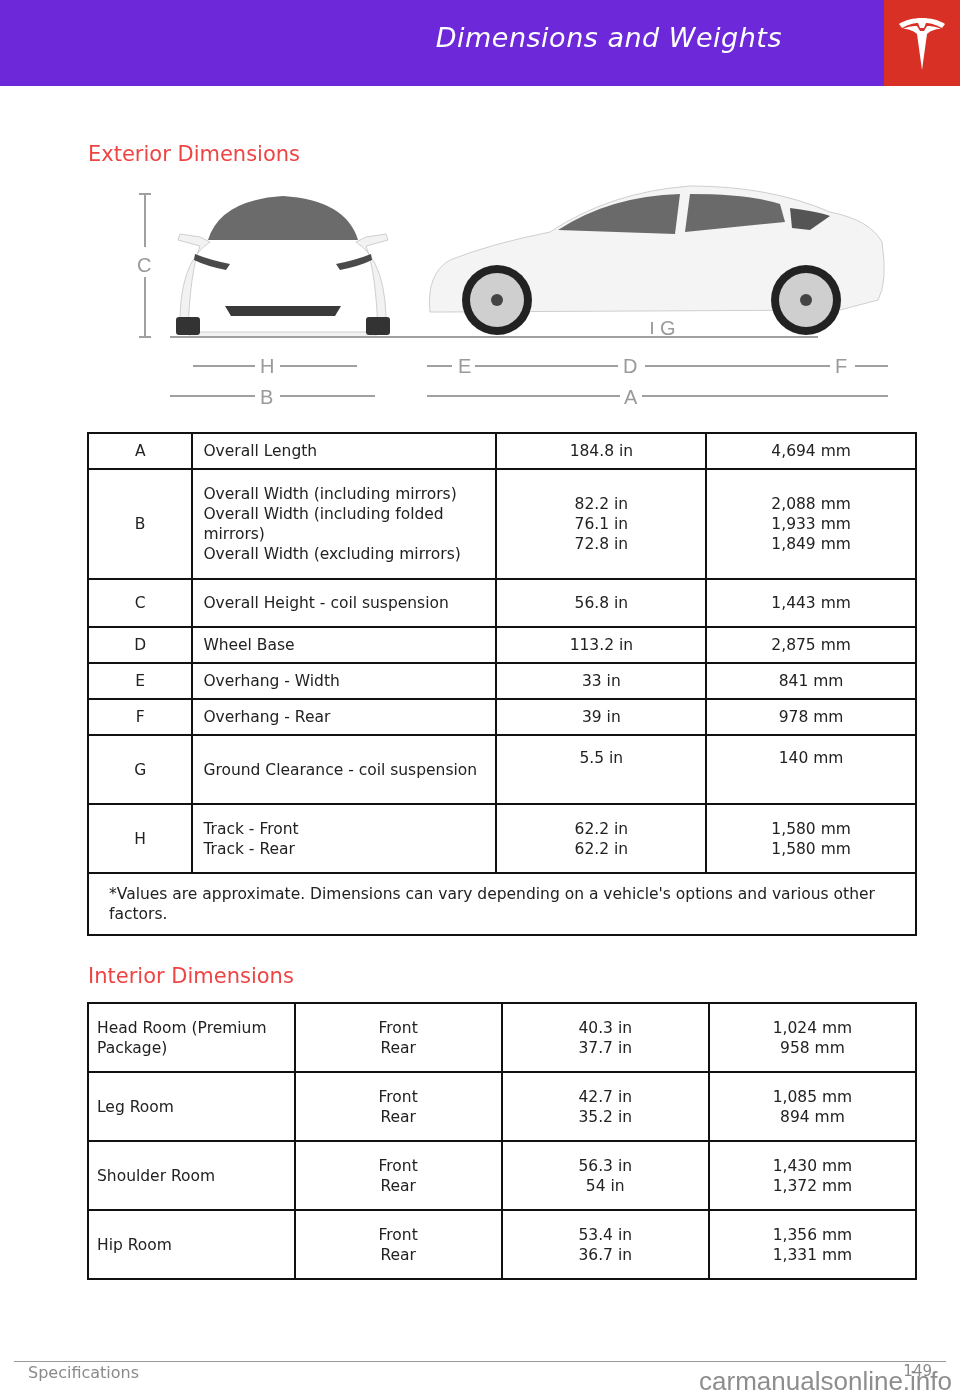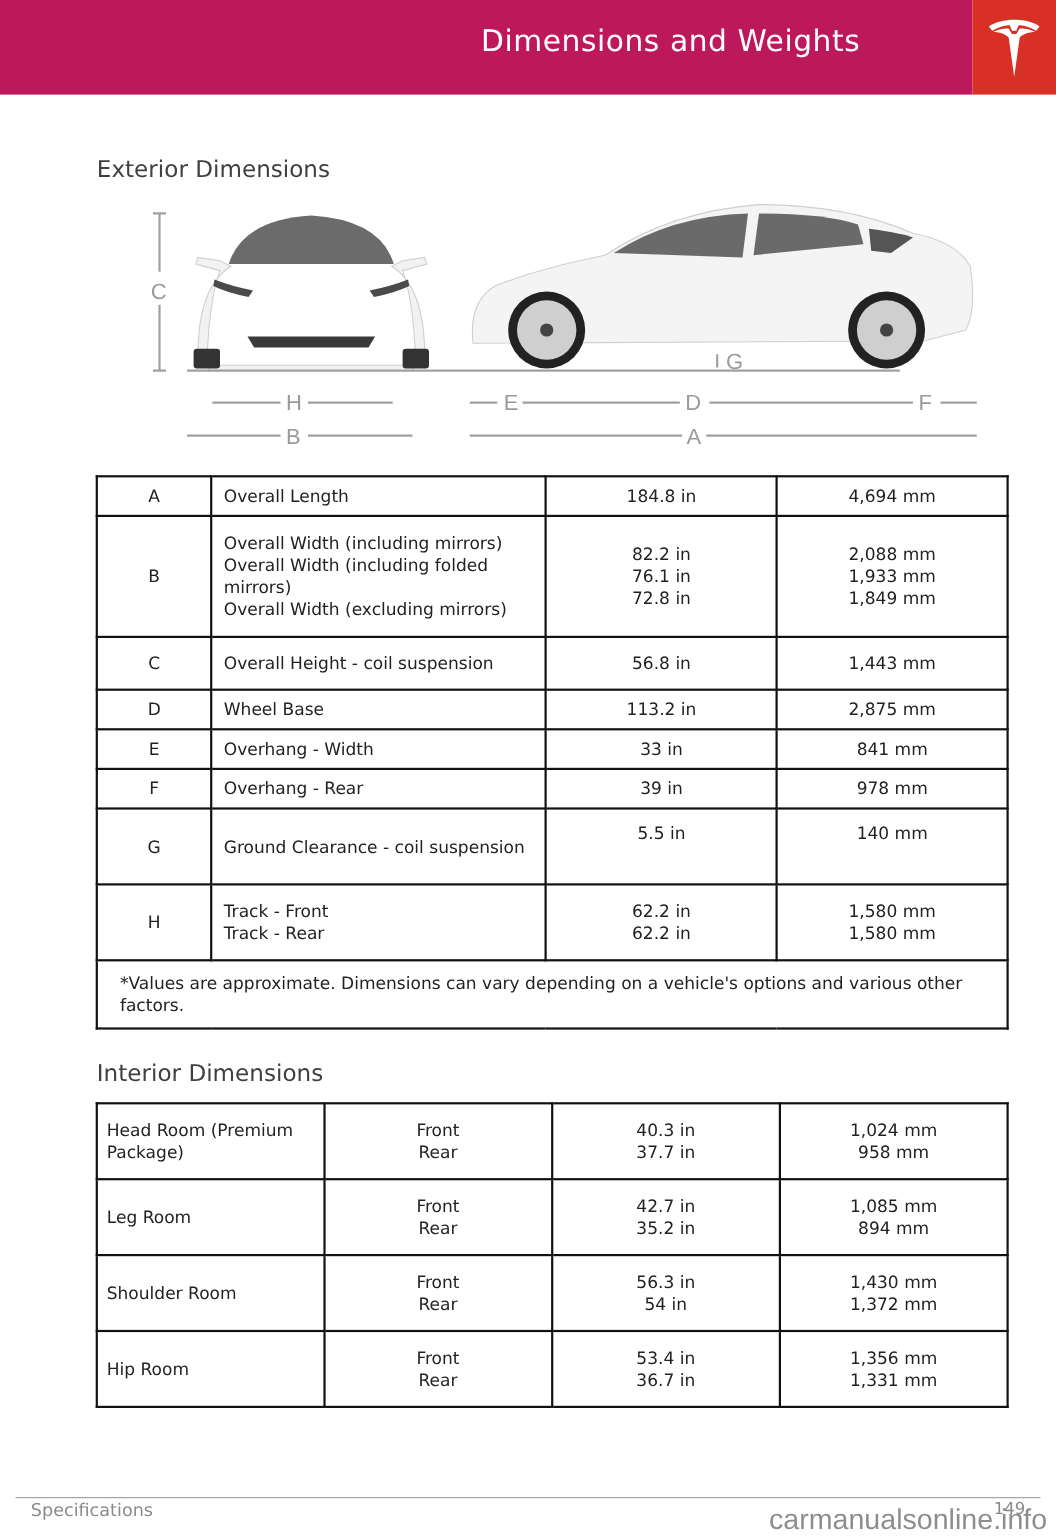--- a/index.html
+++ b/index.html
@@ -2,32 +2,33 @@
 <html><head>
 <meta charset="utf-8">
 <style>
   html, body { margin: 0; padding: 0; }
   body {
     width: 960px; height: 1396px; position: relative; overflow: hidden;
     background: #ffffff; font-family: "Liberation Sans", sans-serif; color: #1a1a1a;
   }
   .header-bar {
     position: absolute; left: 0; top: 0; width: 884px; height: 86px;
-    background: #be185d;
+    background: #6d28d9;
+    font-style: italic;
   }
   .header-title {
     position: absolute; right: 102px; top: 22px; color: #ffffff;
     font-size: 27px; letter-spacing: 0.5px; font-family: "DejaVu Sans", sans-serif; font-weight: normal;
   }
   .logo-box {
     position: absolute; left: 884px; top: 0; width: 76px; height: 86px;
     background: #d93025; display: flex; align-items: center; justify-content: center;
   }
   .section-title {
-    position: absolute; left: 88px; font-size: 21px; color: #404040;
+    position: absolute; left: 88px; font-size: 21px; color: #ef4444;
     font-family: "DejaVu Sans", sans-serif;
   }
   .diagram { position: absolute; left: 130px; top: 182px; width: 780px; height: 230px; }
   table.dims {
     position: absolute; left: 87px; border-collapse: collapse; width: 830px;
     font-family: "DejaVu Sans", sans-serif; font-size: 15.5px; color: #222;
   }
   table.dims td { border: 2.5px solid #111; vertical-align: middle; line-height: 20px; }
   .c-letter { width: 100px; text-align: center; }
   .c-label { width: 290px; text-align: left; padding-left: 10px; }

